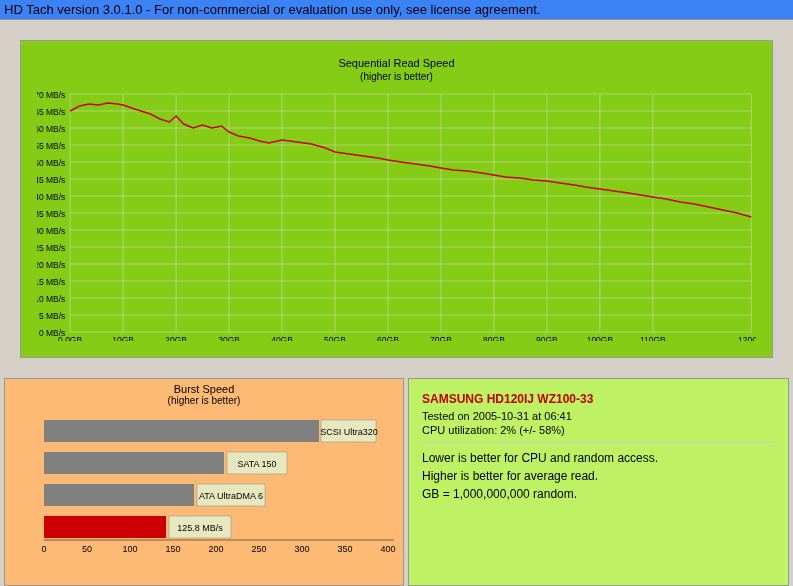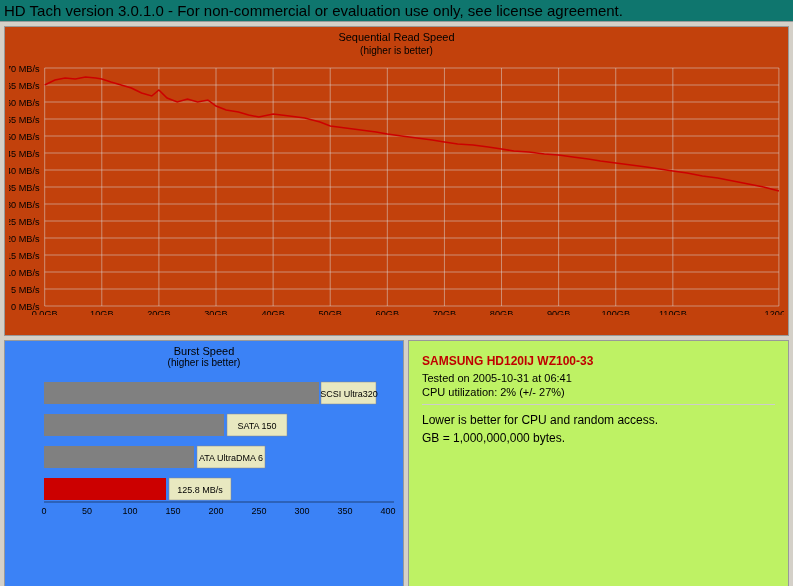--- a/index.html
+++ b/index.html
@@ -5,36 +5,36 @@
     * { margin: 0; padding: 0; box-sizing: border-box; }
     body {
       width: 793px;
       height: 586px;
       background: #d4d0c8;
       font-family: 'Arial', sans-serif;
       font-size: 11px;
       overflow: hidden;
     }
     .title-bar {
-      background: #0f766e;
+      background: #3b82f6;
       padding: 2px 4px;
-      font-size: 15px;
+      font-size: 13px;
       color: #000;
       border-bottom: 1px solid #999;
     }
     .main-content {
       display: flex;
       flex-direction: column;
       height: calc(586px - 20px);
     }
     .chart-area {
-      background: #c2410c;
+      background: #84cc16;
       border: 1px solid #999;
-      margin: 4px;
-      padding: 4px;
+      margin: 20px;
+      padding: 16px;
       flex: 0 0 310px;
     }
     .chart-title {
       text-align: center;
       font-size: 11px;
       color: #000;
       margin-bottom: 2px;
     }
     .chart-subtitle {
       text-align: center;
@@ -52,21 +52,21 @@
       height: 100%;
     }
     .bottom-section {
       display: flex;
       flex-direction: row;
       margin: 0 4px;
       gap: 4px;
       flex: 1;
     }
     .burst-area {
-      background: #3b82f6;
+      background: #fdba74;
       border: 1px solid #999;
       padding: 4px;
       flex: 0 0 400px;
     }
     .burst-title {
       text-align: center;
       font-size: 11px;
       color: #000;
     }
     .burst-subtitle {
@@ -300,25 +300,26 @@
           </g>
 
           <line x1="35" y1="130" x2="385" y2="130" stroke="#000" stroke-width="0.5"></line>
         </svg>
       </div>
     </div>
 
     <div class="info-area">
       <div class="info-device">SAMSUNG HD120IJ WZ100-33</div>
       <div class="info-line">Tested on 2005-10-31 at 06:41</div>
-      <div class="info-line">CPU utilization: 2% (+/- 27%)</div>
+      <div class="info-line">CPU utilization: 2% (+/- 58%)</div>
       <hr class="info-divider">
       <div class="info-note">
         <div>Lower is better for CPU and random access.</div>
-        <div>GB = 1,000,000,000 bytes.</div>
+        <div>Higher is better for average read.</div>
+        <div>GB = 1,000,000,000 random.</div>
       </div>
     </div>
   </div>
 </div>
 
 <div class="footer-bar">
   
   
   
   

